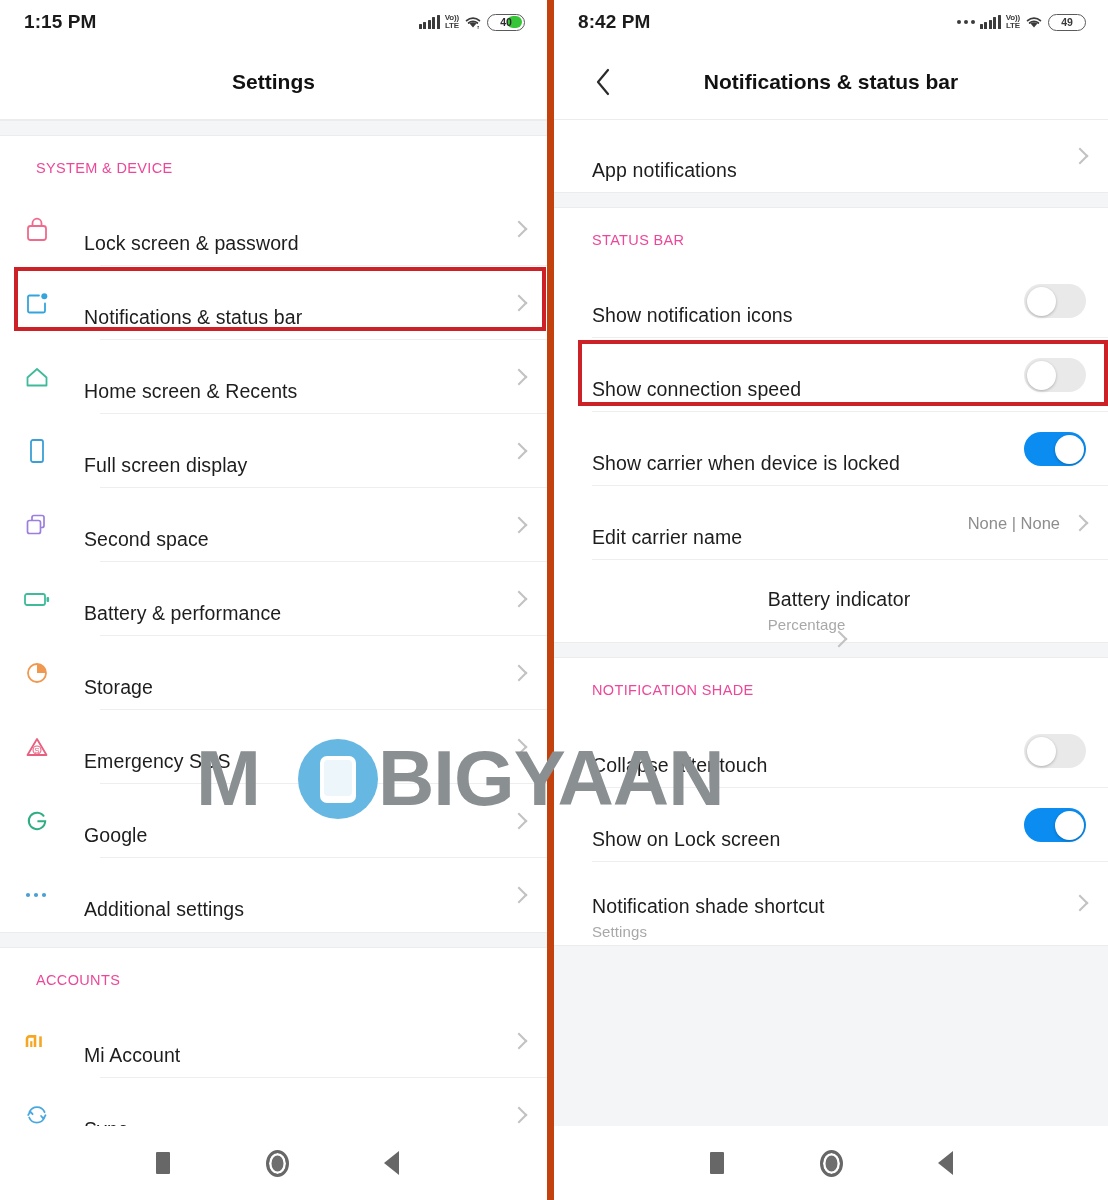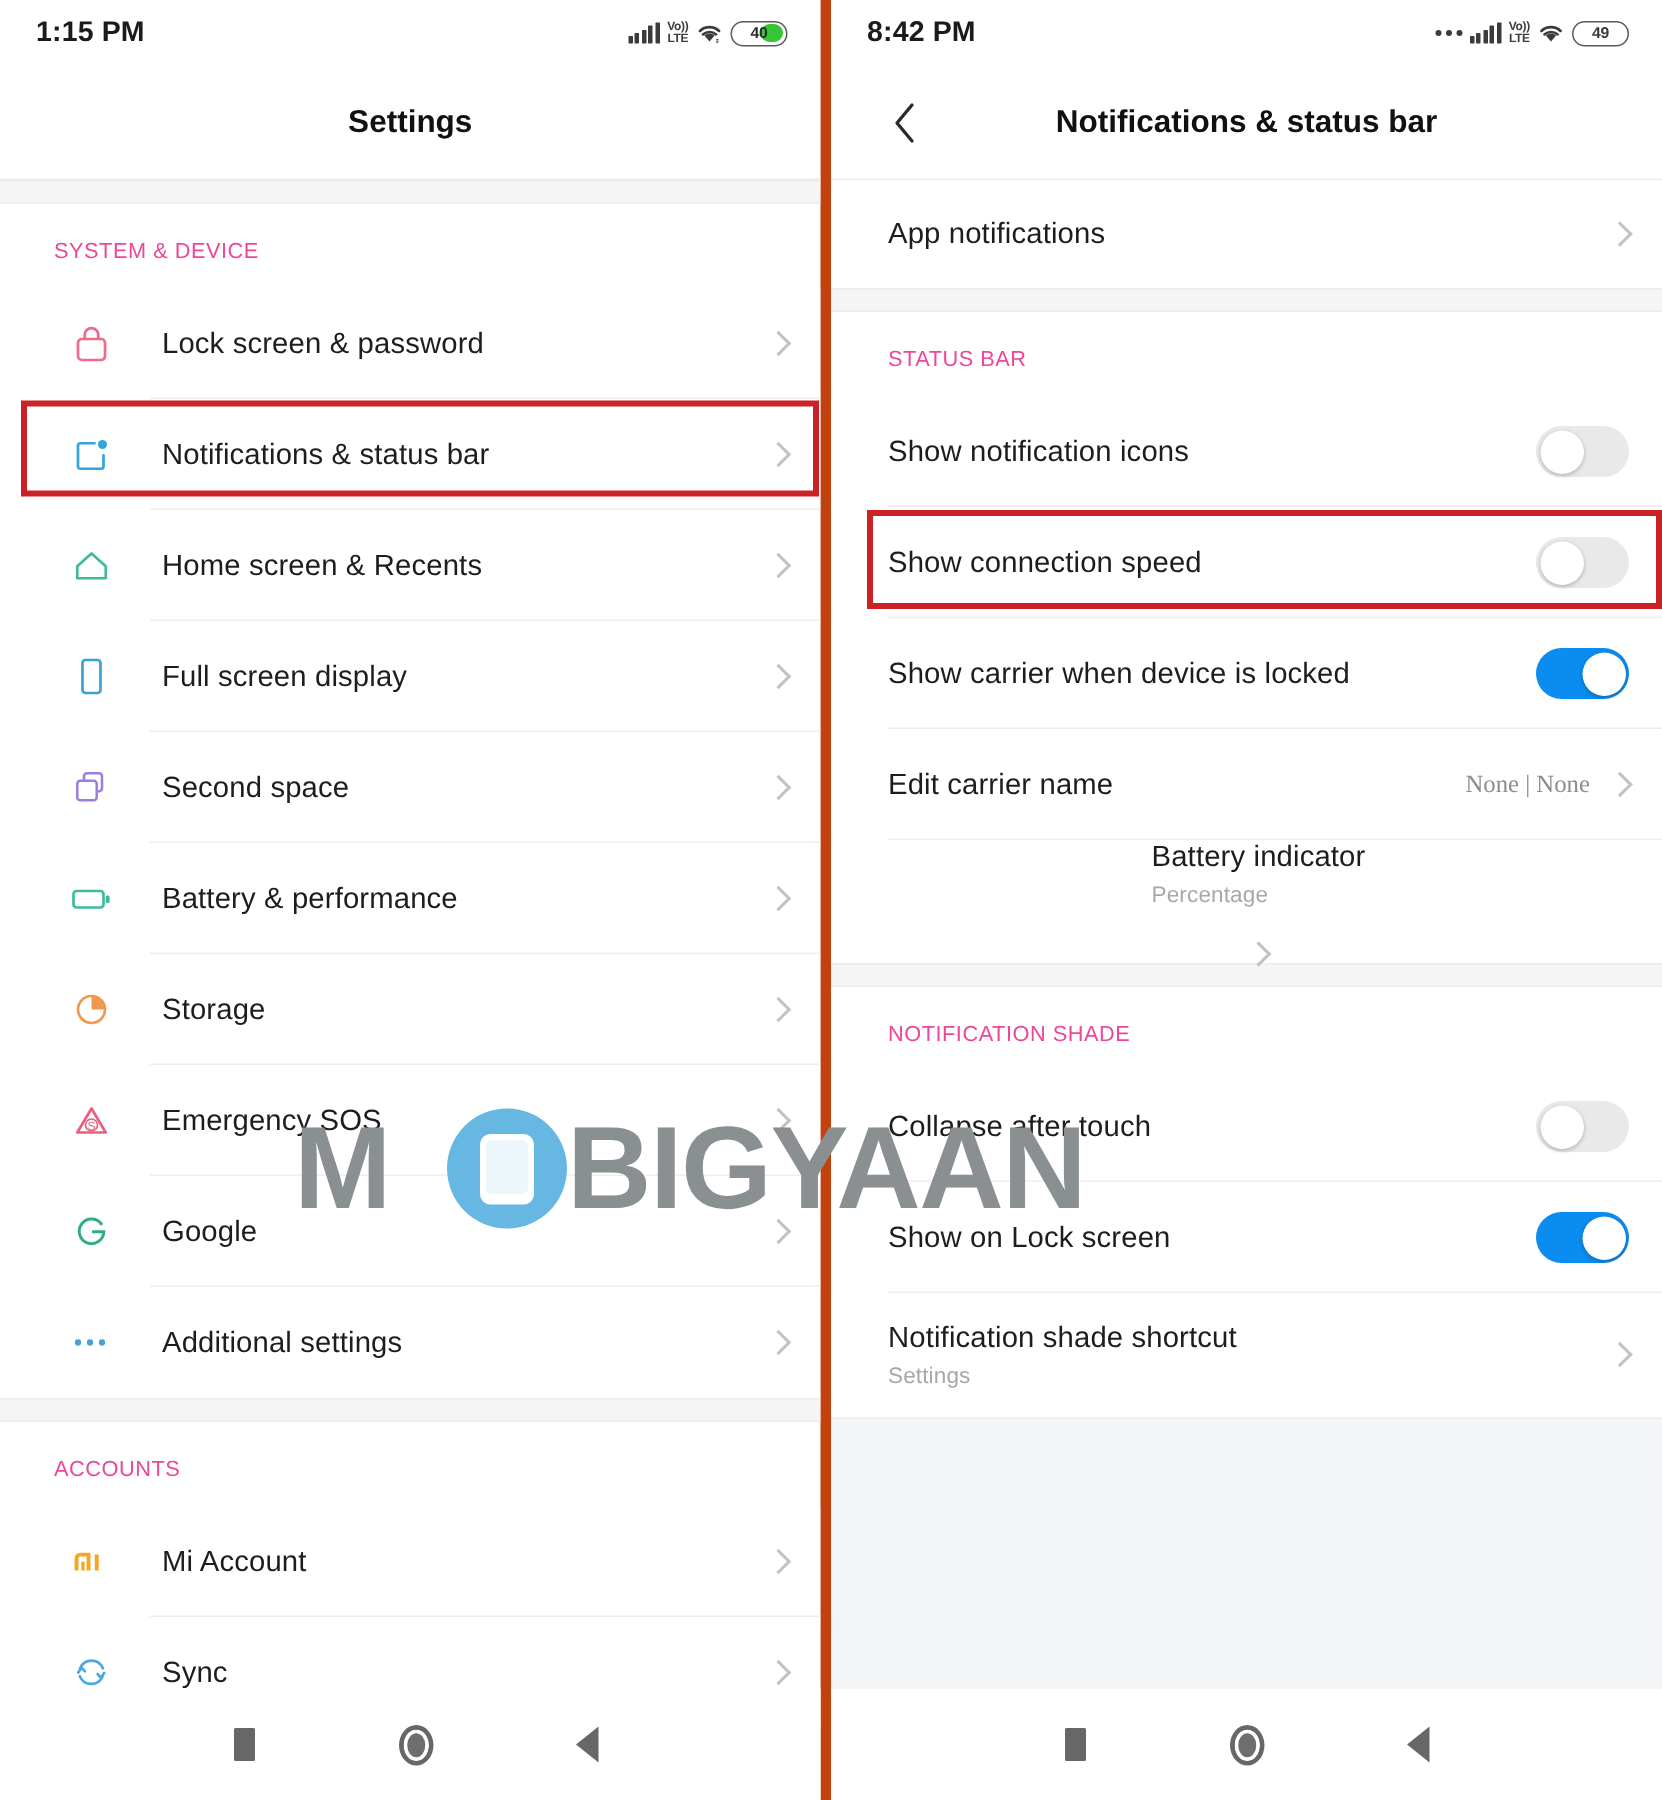--- a/index.html
+++ b/index.html
@@ -57,30 +57,30 @@
   .back-btn svg { display:block; }
 
   
   .group-gap { height:16px; background:#f4f5f6; border-top:1px solid #ececec; border-bottom:1px solid #ececec; }
   .section-hd {
     font-size:14.5px; color:#ec4899; letter-spacing:.35px;
     padding:24px 0 16px 36px;
   }
   .row {
     display:flex; align-items:center; position:relative;
-    height:74px; padding-left:44px; padding-right:22px;
+    height:74px; padding-left:20px; padding-right:22px;
     background:#fff;
   }
   .row .divider {
     position:absolute; left:100px; right:0; bottom:0; height:1px; background:#eeeeee;
   }
   .row-ic { width:34px; height:34px; flex:0 0 34px; display:flex; align-items:center; justify-content:center; margin-right:30px; }
-  .row-label { font-size:19.5px; color:#1d1d1d; flex:1; letter-spacing:.1px; }
+  .row-label { font-size:19.5px; color:#1d1d1d; flex:1; letter-spacing:.1px;margin-top:28px; }
   .row-label .sub { display:block; font-size:15px; color:#a8a8a8; margin-top:5px; letter-spacing:.1px; }
-  .row-val { font-size:16.5px; color:#8d8d8d; margin-right:14px;font-family:Liberation Serif, serif; }
+  .row-val { font-size:16.5px; color:#8d8d8d; margin-right:14px; }
   .chev { width:12px; height:12px; border-right:2px solid #c2c2c2; border-top:2px solid #c2c2c2; transform:rotate(45deg); flex:0 0 auto; }
 
   
   .pane.right .row { padding-left:38px; }
   .pane.right .row .divider { left:38px; }
 
   
   .toggle { width:62px; height:34px; border-radius:17px; position:relative; flex:0 0 62px; }
   .toggle .knob {
     position:absolute; top:2.5px; width:29px; height:29px; border-radius:50%;

